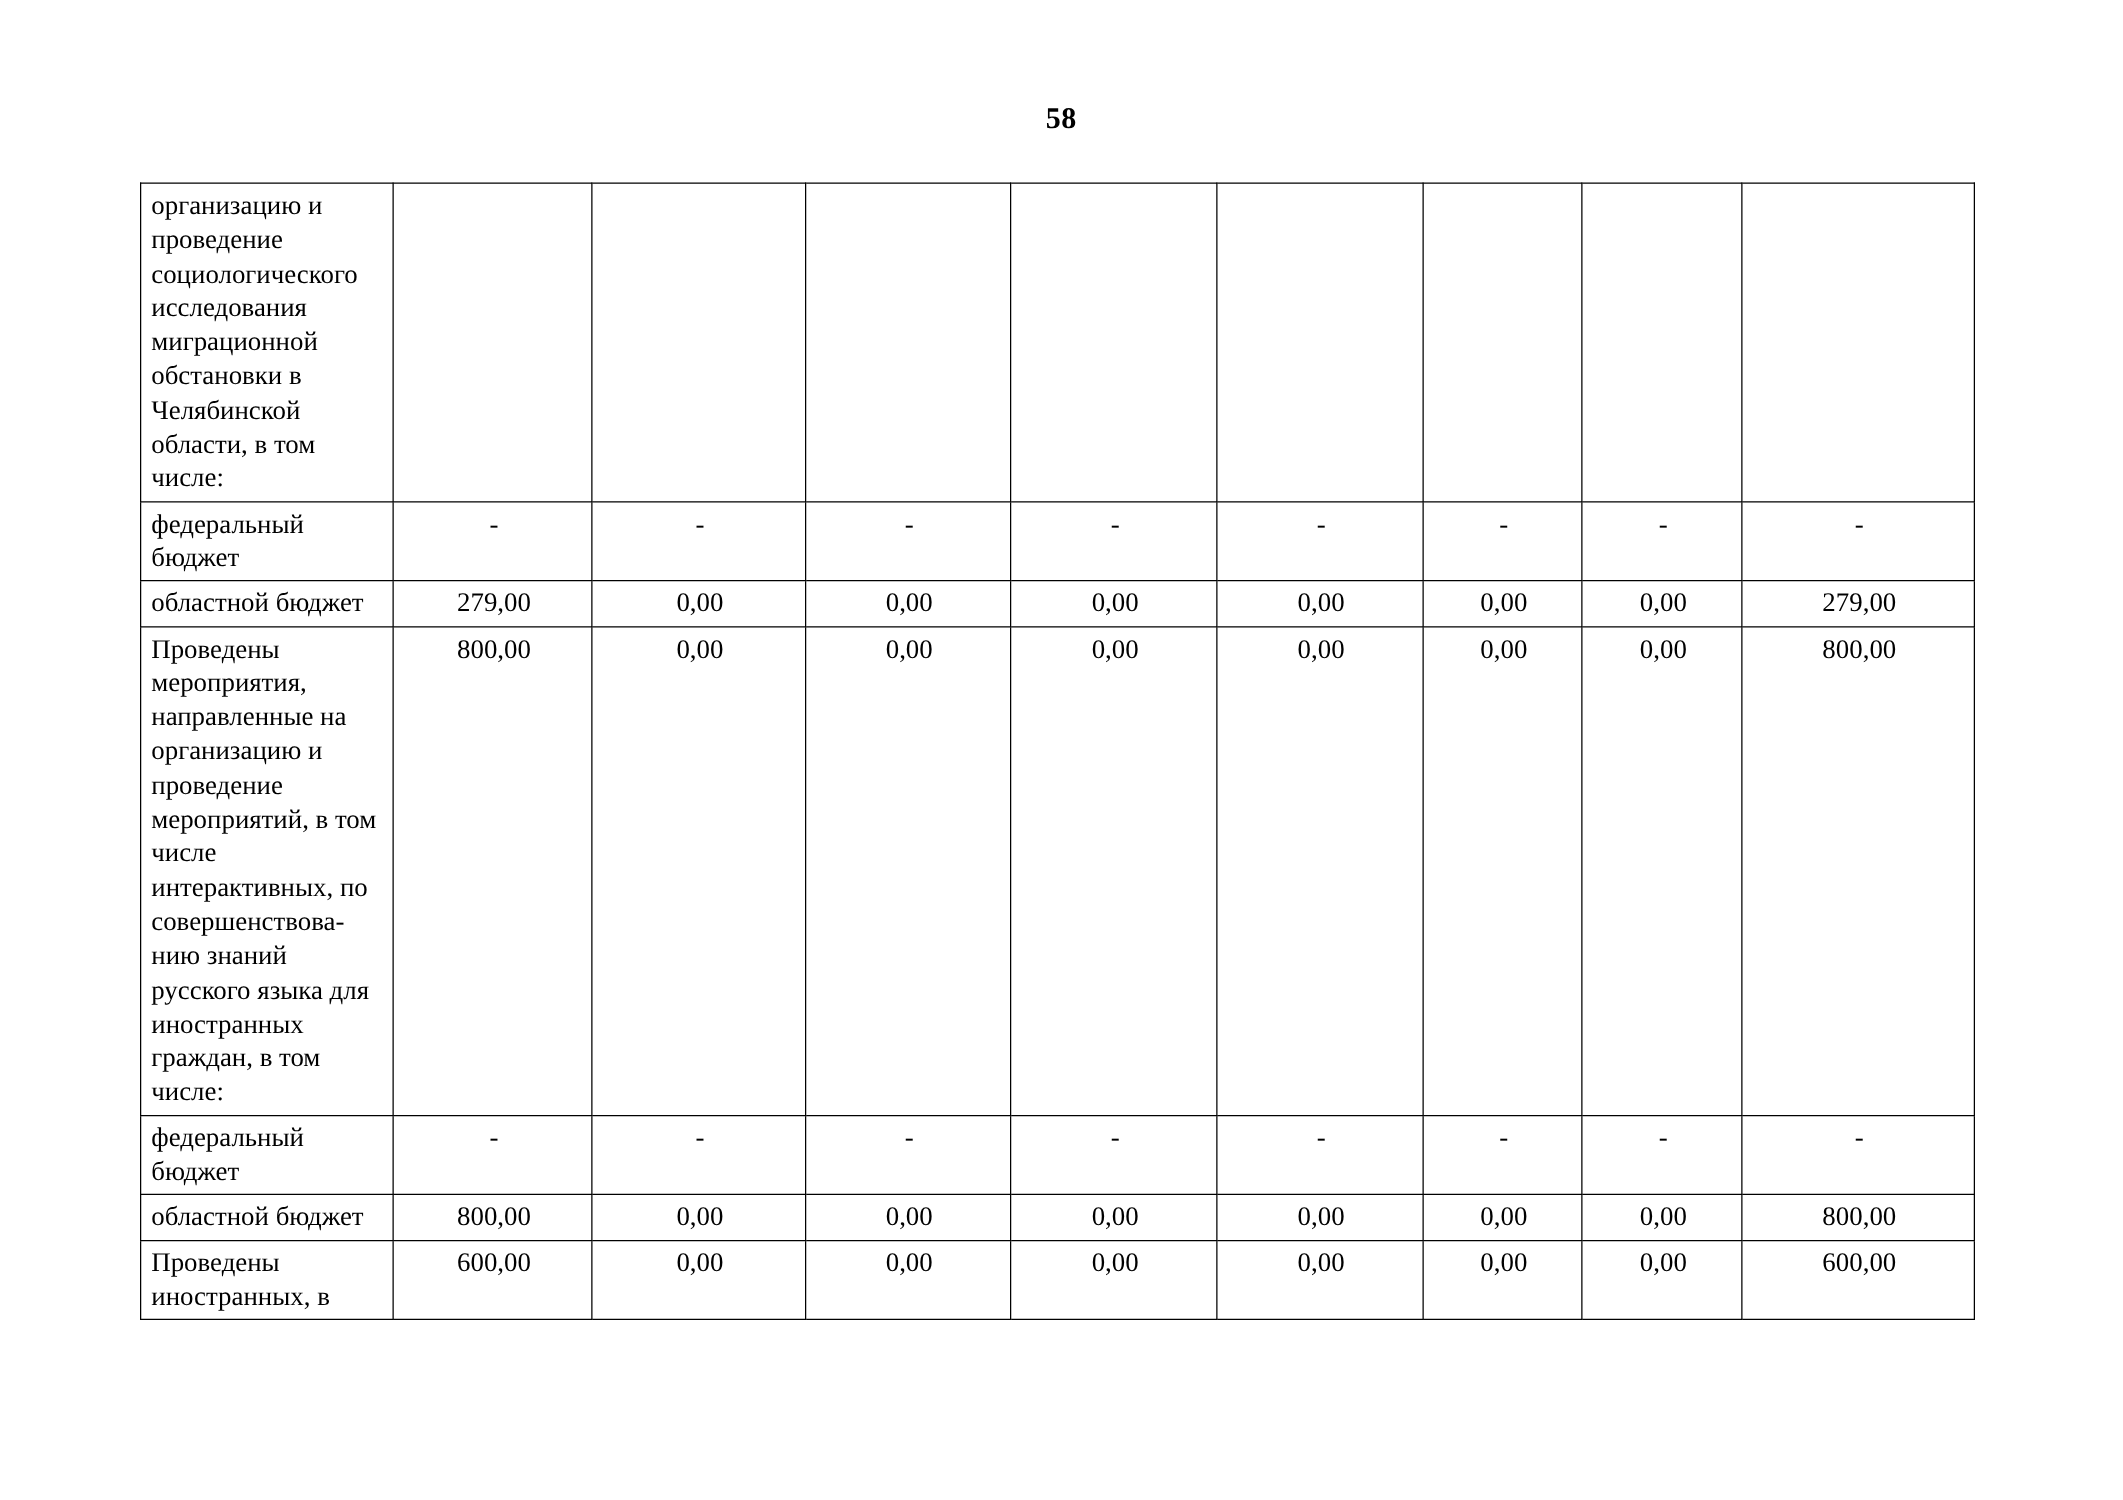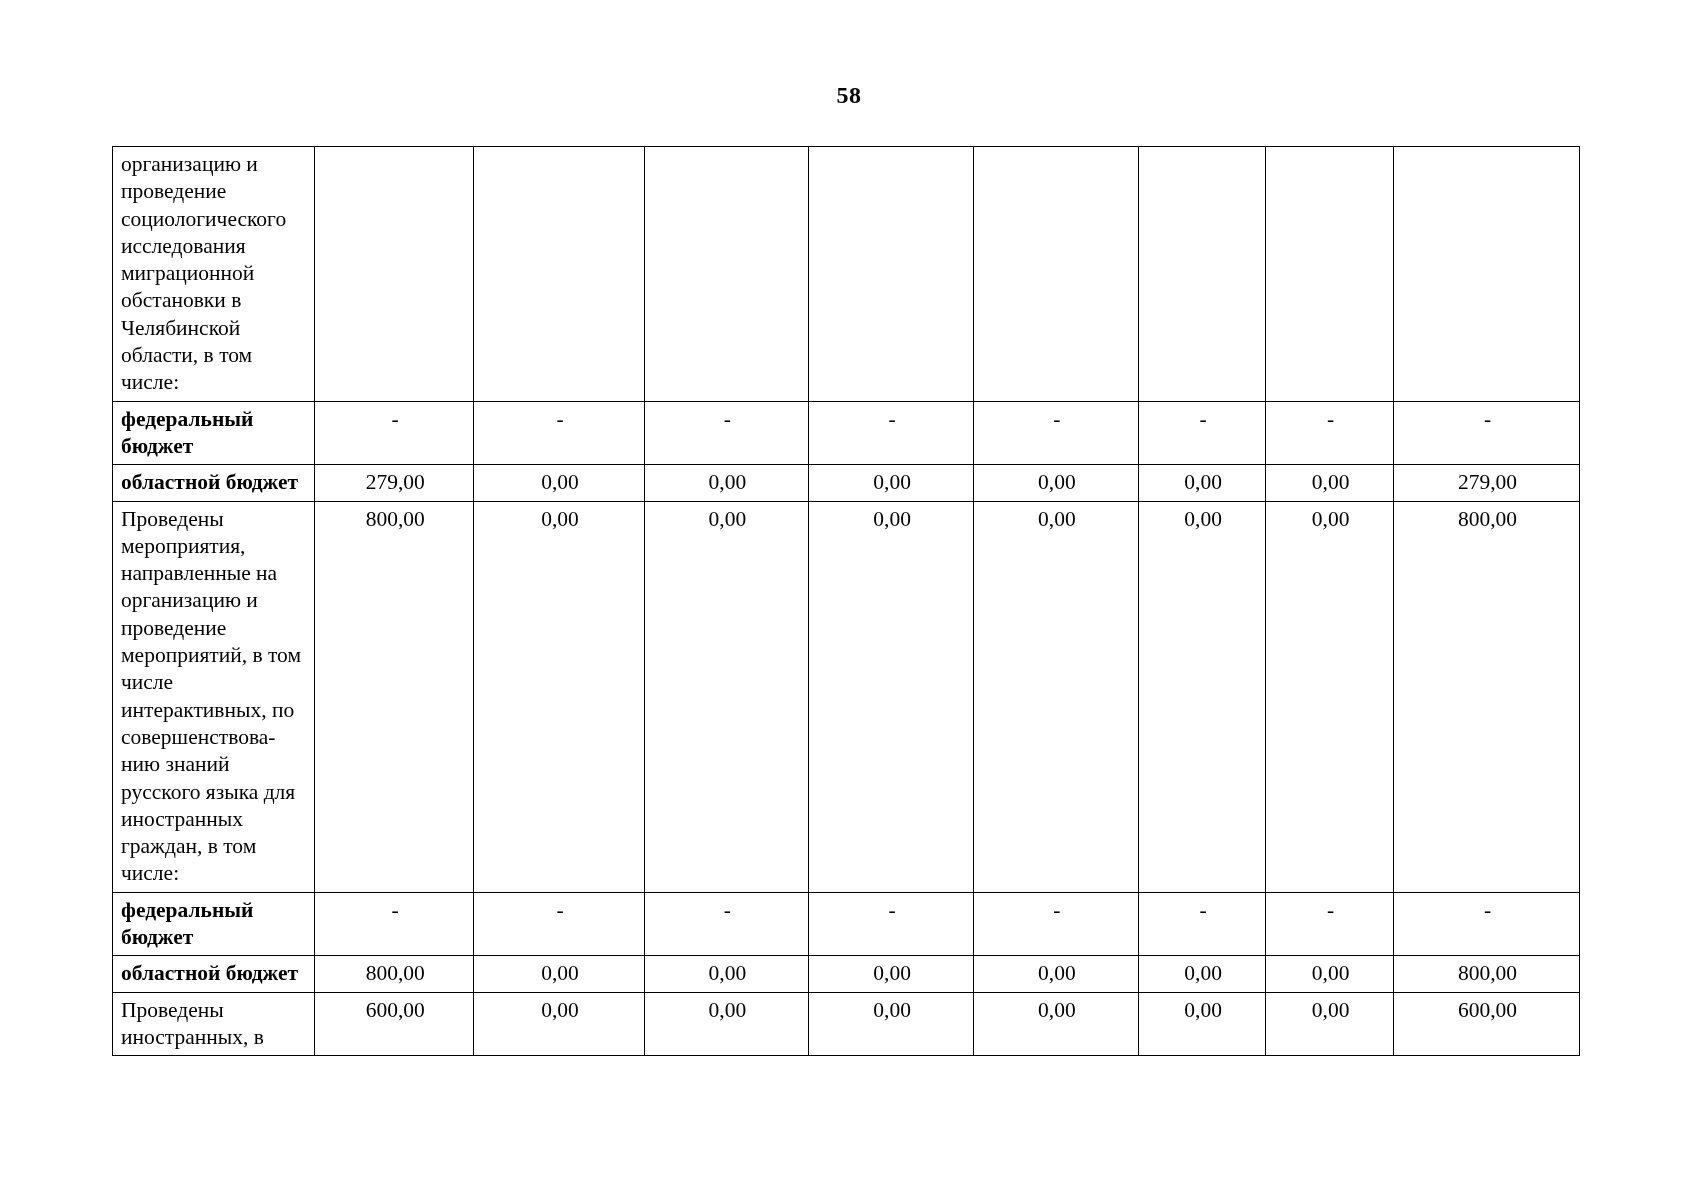--- a/index.html
+++ b/index.html
@@ -65,21 +65,20 @@
   .c3 { width: 155px; }
   .c4 { width: 155px; }
   .c5 { width: 155px; }
   .c6 { width: 120px; }
   .c7 { width: 120px; }
   .c8 { width: 175px; }
 
   
   td.label-mid {
     vertical-align: middle;
-    font-weight: bold;
   }
   .dash {
     font-size: 22px;
   }
   .cut-bottom td {
     border-bottom: none;
   }
 </style>
 </head>
 <body>

